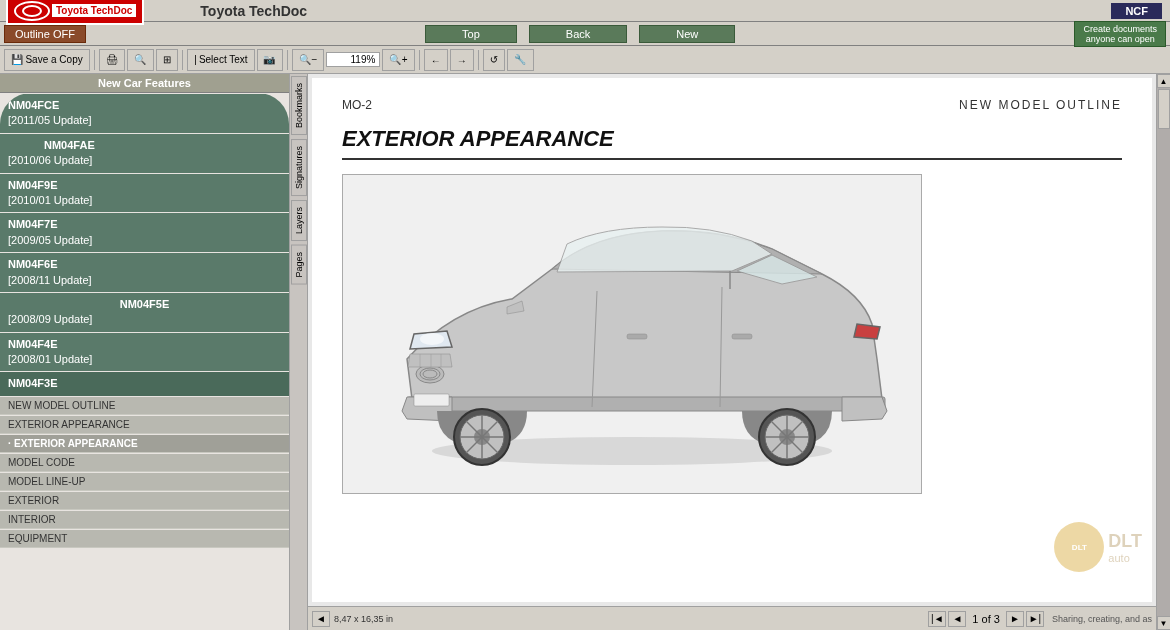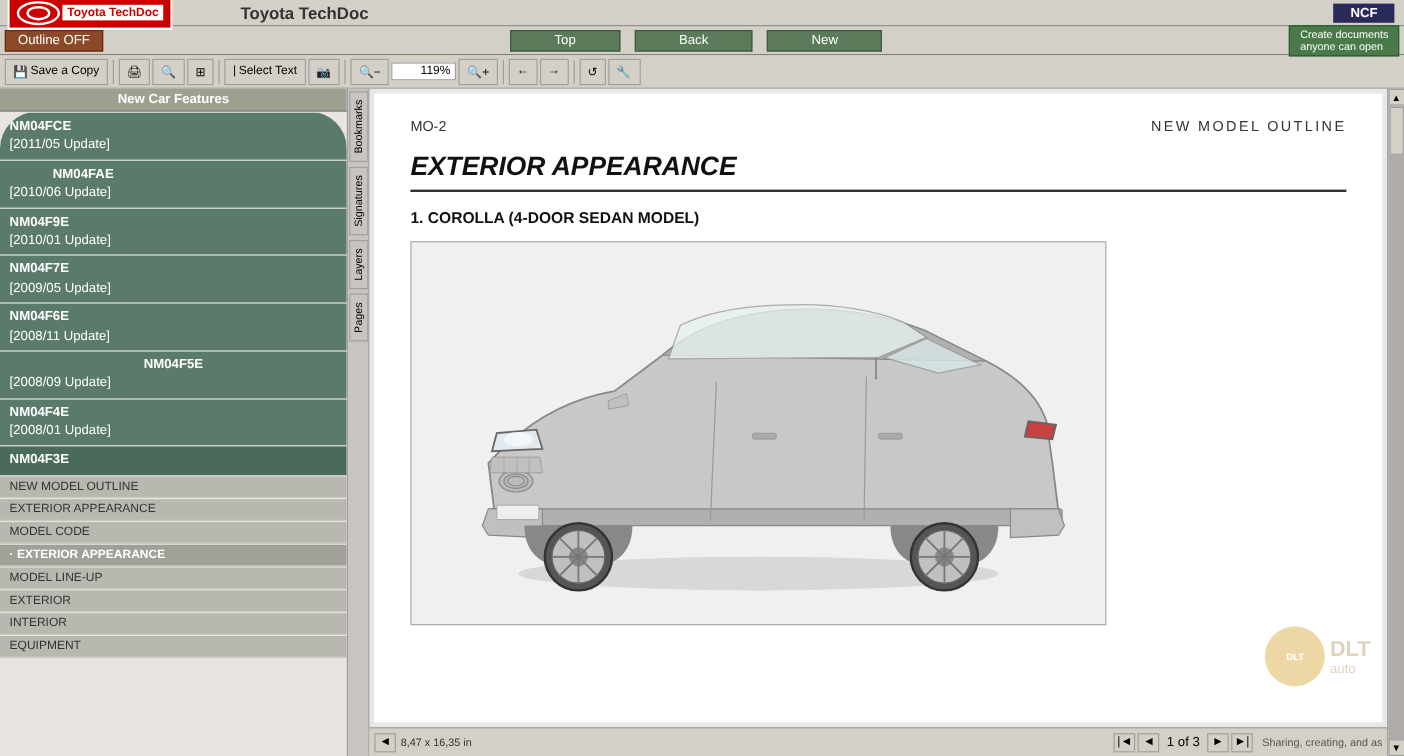--- a/index.html
+++ b/index.html
@@ -20,21 +20,21 @@
       display: flex; align-items: center; height: 24px; background: #d4d0c8;
       justify-content: center; gap: 12px; border-bottom: 1px solid #808080;
     }
     .nav-btn {
       background: #5a7a5a; color: white; border: 1px solid #3a5a3a; padding: 2px 36px; font-size: 11px; cursor: pointer;
     }
     .outline-off {
       background: #8a4a2a; color: white; border: 1px solid #6a2a0a; padding: 2px 10px; font-size: 11px; margin-right: auto; margin-left: 4px;
     }
     #create-docs-btn {
-      margin-left: auto; background: #4a7a4a; color: white; border: 1px solid #2a5a2a; padding: 2px 8px; font-size: 10px; text-align: left; cursor: pointer; margin-right: 4px;
+      margin-left: auto; background: #4a7a4a; color: white; border: 1px solid #2a5a2a; padding: 2px 8px; font-size: 10px; text-align: center; cursor: pointer; margin-right: 4px;
     }
 
     
     #toolbar {
       display: flex; align-items: center; height: 28px; background: #d4d0c8; border-bottom: 1px solid #a0a0a0; padding: 0 4px; gap: 2px;
     }
     .tool-btn {
       background: #d4d0c8; border: 1px solid #a0a0a0; padding: 2px 6px; font-size: 10px; cursor: pointer; height: 22px;
       display: flex; align-items: center; gap: 2px;
     }
@@ -202,25 +202,25 @@
       <div class="sidebar-item-update selected">
         <div style="font-weight:bold;">NM04F3E</div>
       </div>
 
       <div class="sidebar-item-plain">
         <span>NEW MODEL OUTLINE</span>
       </div>
       <div class="sidebar-item-plain">
         <span>EXTERIOR APPEARANCE</span>
       </div>
-      <div class="sidebar-item-plain">
-        <span>MODEL CODE</span>
-      </div>
       <div class="sidebar-item-plain active">
         <span style="font-weight:bold;">· EXTERIOR APPEARANCE</span>
+      </div>
+      <div class="sidebar-item-plain">
+        <span>MODEL CODE</span>
       </div>
       <div class="sidebar-item-plain">
         <span>MODEL LINE-UP</span>
       </div>
       <div class="sidebar-item-plain">
         <span>EXTERIOR</span>
       </div>
       <div class="sidebar-item-plain">
         <span>INTERIOR</span>
       </div>
@@ -240,21 +240,20 @@
   <div id="content-area">
     <div id="doc-content">
 
       <div style="display:flex; justify-content:space-between; margin-bottom:6px;">
         <span class="doc-page-label">MO-2</span>
         <span class="doc-section-title" style="letter-spacing:2px;font-size:12px;font-weight:normal;">NEW MODEL OUTLINE</span>
       </div>
 
       <div class="doc-main-title">EXTERIOR APPEARANCE</div>
 
-      <div class="doc-subsection">1.  COROLLA (4-DOOR SEDAN MODEL)</div>
 
       <div class="car-image-box">
 
         <svg class="car-placeholder" viewBox="0 0 560 310" xmlns="http://www.w3.org/2000/svg">
 
           <rect width="560" height="310" fill="#f0f0f0"></rect>
 
           <ellipse cx="280" cy="272" rx="200" ry="14" fill="#c0c0c0" opacity="0.5"></ellipse>
 
           <path d="M 60 220 L 55 180 Q 100 130 160 120 L 200 90 Q 240 55 310 52 Q 370 50 420 70 L 470 95 Q 510 115 520 145 L 525 180 L 530 220 Z" fill="#c8c8c8" stroke="#888" stroke-width="1.5"></path>

